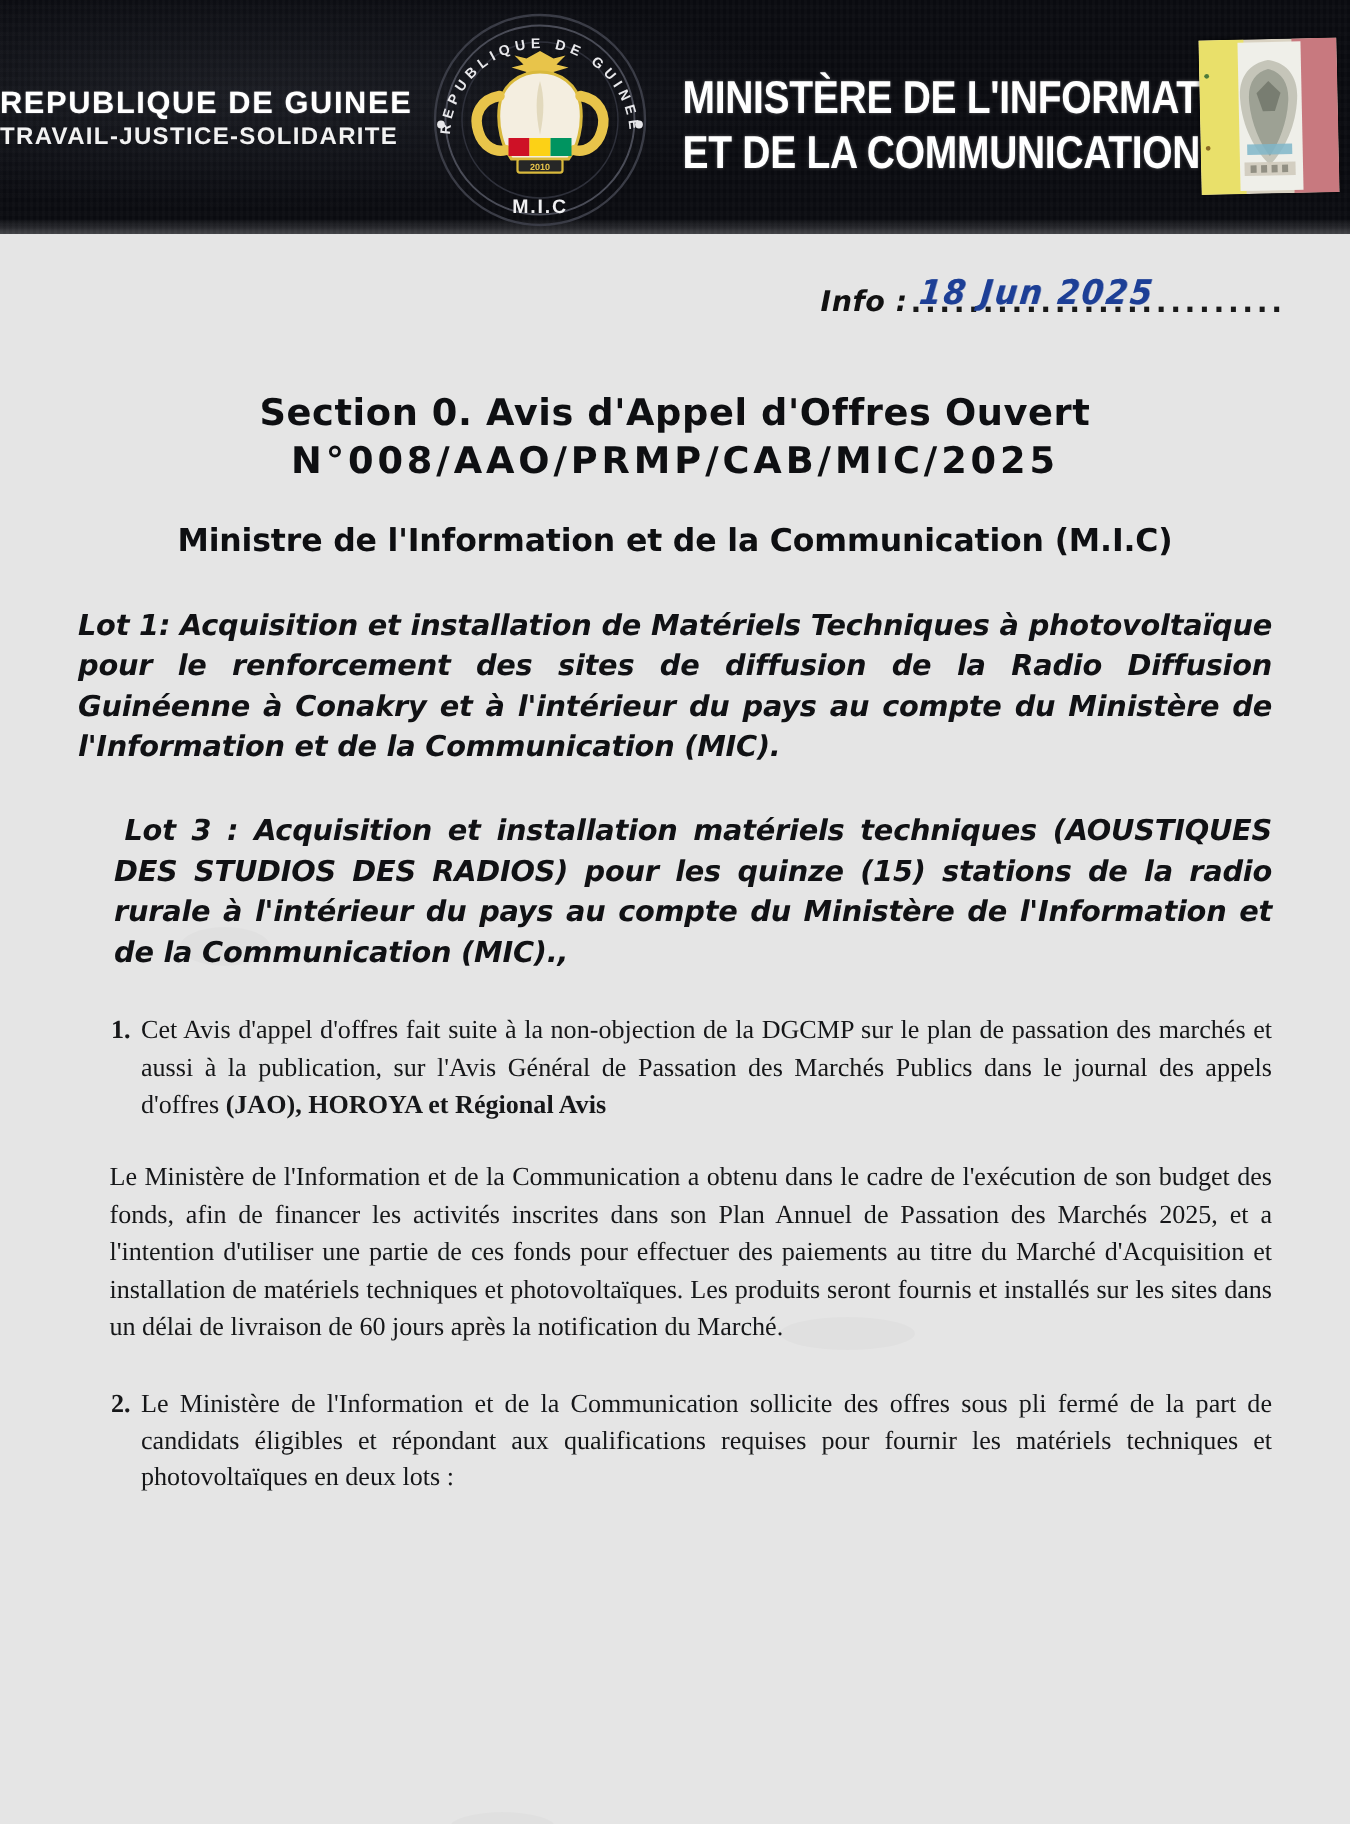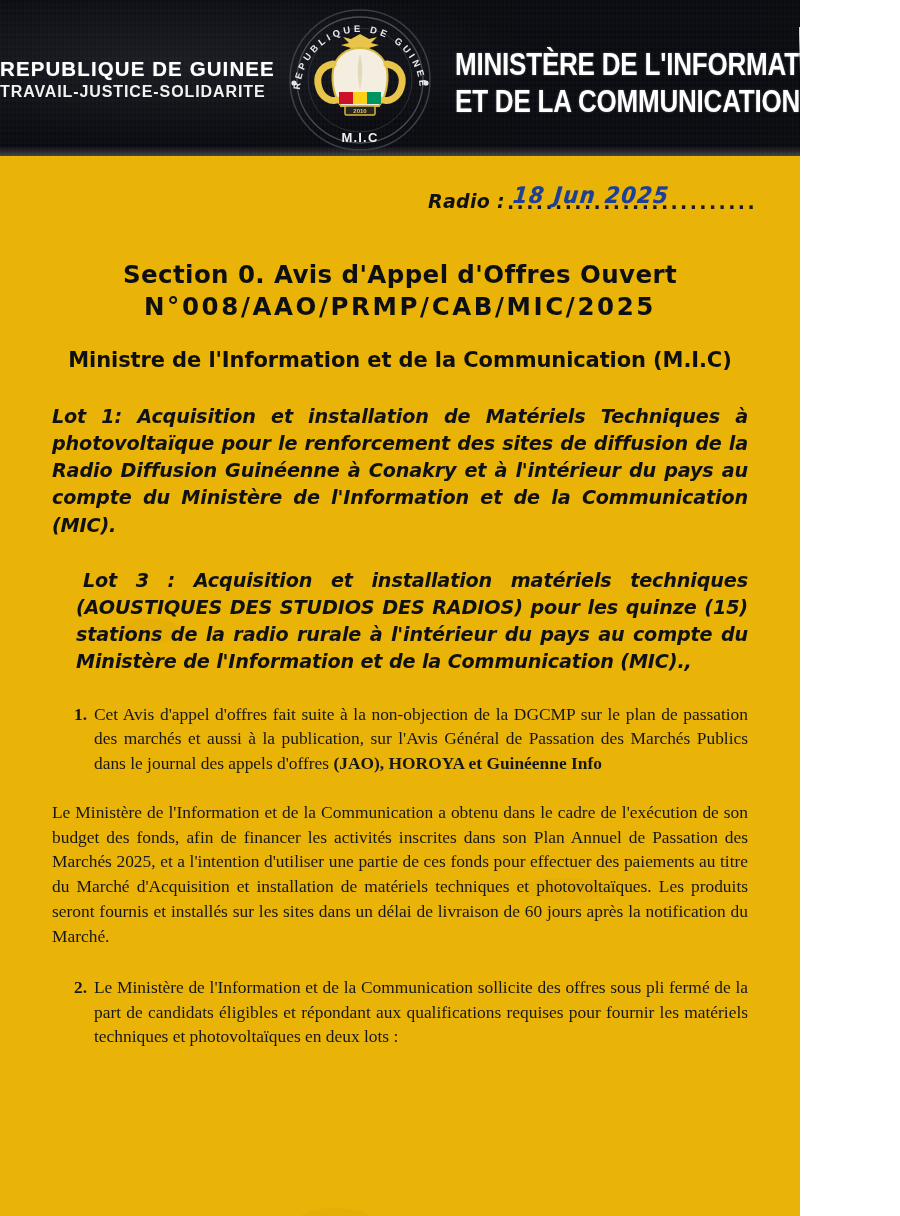--- a/index.html
+++ b/index.html
@@ -6,23 +6,23 @@
   html, body {
     margin: 0;
     padding: 0;
     background: #ffffff;
   }
   body {
     font-family: "Liberation Sans", sans-serif;
   }
   .page {
     position: relative;
-    width: 800px;
+    width: 900px;
     height: 1216px;
-    background: #eab308;
+    background: #e5e5e5;
     overflow: hidden;
     box-sizing: border-box;
   }
 
   
   .header-band {
     position: relative;
     width: 900px;
     height: 156px;
     background: #090a0e;
@@ -242,20 +242,21 @@
   }
   .num-item .num-text b { font-weight: bold; }
 
   .serif-para {
     font-family: "Liberation Serif", serif;
     font-size: 17.4px;
     line-height: 1.43;
     color: #161719;
     text-align: justify;
     margin-top: 24px;
+    margin-left: 21px;
   }
 
   
   .scan-blot {
     position: absolute;
     border-radius: 50%;
     background: rgba(0,0,0,0.018);
     pointer-events: none;
   }
 </style>
@@ -341,35 +342,35 @@
     <div class="header-band-bottomfade"></div>
   </div>
 
   <div class="doc-body">
 
     <div class="scan-blot" style="left:120px; top:430px; width:60px; height:26px;"></div>
     <div class="scan-blot" style="left:520px; top:690px; width:90px; height:22px;"></div>
     <div class="scan-blot" style="left:300px; top:1020px; width:70px; height:20px;"></div>
 
     <div class="date-row">
-      <span class="date-label">Radio :</span><span class="date-dots"><span class="dots">..........................</span><span class="date-hand">18 Jun 2025</span></span>
+      <span class="date-label">Info :</span><span class="date-dots"><span class="dots">..........................</span><span class="date-hand">18 Jun 2025</span></span>
     </div>
 
     <div class="title-block">
       <div class="title-l1">Section 0. Avis d'Appel d'Offres Ouvert</div>
       <div class="title-l2">N°008/AAO/PRMP/CAB/MIC/2025</div>
       <div class="subtitle">Ministre de l'Information et de la Communication (M.I.C)</div>
     </div>
 
     <p class="lot first">Lot 1: Acquisition et installation de Matériels Techniques à photovoltaïque pour le renforcement des sites de diffusion de la Radio Diffusion Guinéenne à Conakry et à l'intérieur du pays au compte du Ministère de l'Information et de la Communication (MIC).</p>
     <p class="lot lot3">Lot 3 : Acquisition et installation matériels techniques (AOUSTIQUES DES STUDIOS DES RADIOS) pour les quinze (15) stations de la radio rurale à l'intérieur du pays au compte du Ministère de l'Information et de la Communication (MIC).,</p>
 
     <div class="num-item">
       <div class="num">1.</div>
-      <div class="num-text"><span>Cet Avis d'appel d'offres fait suite à la non-objection de la DGCMP sur le plan de passation des marchés et aussi à la publication, sur l'Avis Général de Passation des Marchés Publics dans le journal des appels d'offres </span><b>(JAO), HOROYA et Guinéenne Info</b></div>
+      <div class="num-text"><span>Cet Avis d'appel d'offres fait suite à la non-objection de la DGCMP sur le plan de passation des marchés et aussi à la publication, sur l'Avis Général de Passation des Marchés Publics dans le journal des appels d'offres </span><b>(JAO), HOROYA et Régional Avis</b></div>
     </div>
 
     <p class="serif-para">Le Ministère de l'Information et de la Communication a obtenu dans le cadre de l'exécution de son budget des fonds, afin de financer les activités inscrites dans son Plan Annuel de Passation des Marchés 2025, et a l'intention d'utiliser une partie de ces fonds pour effectuer des paiements au titre du Marché d'Acquisition et installation de matériels techniques et photovoltaïques. Les produits seront fournis et installés sur les sites dans un délai de livraison de 60 jours après la notification du Marché.</p>
 
     <div class="num-item">
       <div class="num">2.</div>
       <div class="num-text"><span>Le Ministère de l'Information et de la Communication sollicite des offres sous pli fermé de la part de candidats éligibles et répondant aux qualifications requises pour fournir les matériels techniques et photovoltaïques en deux lots :</span></div>
     </div>
 
   </div>

